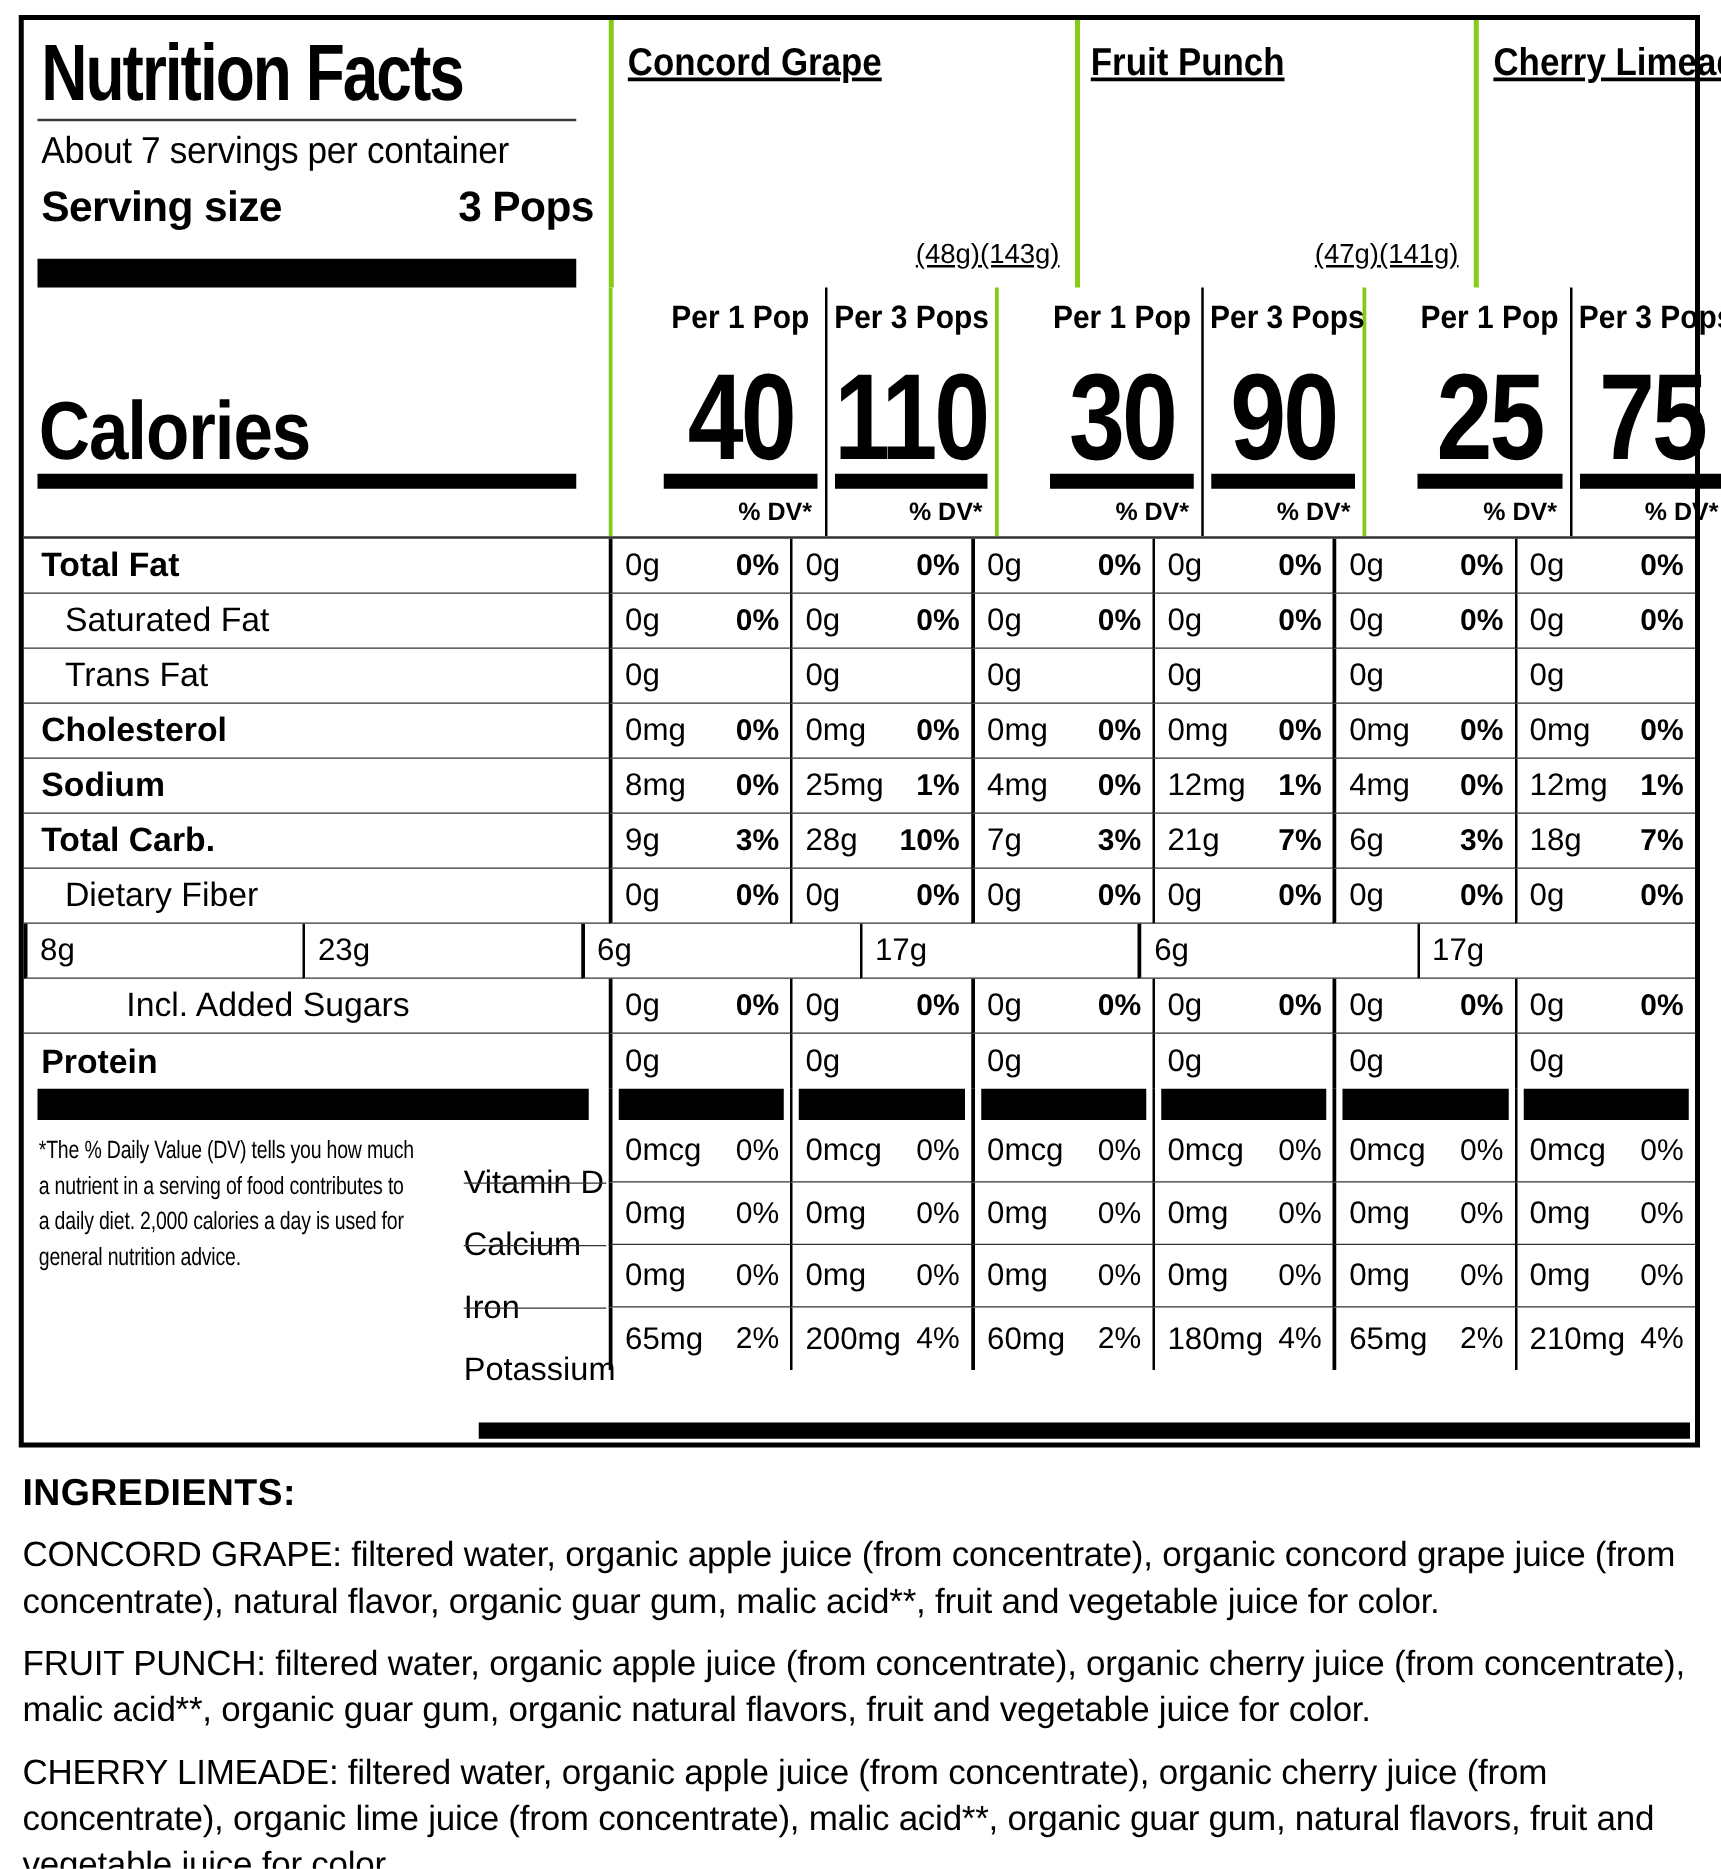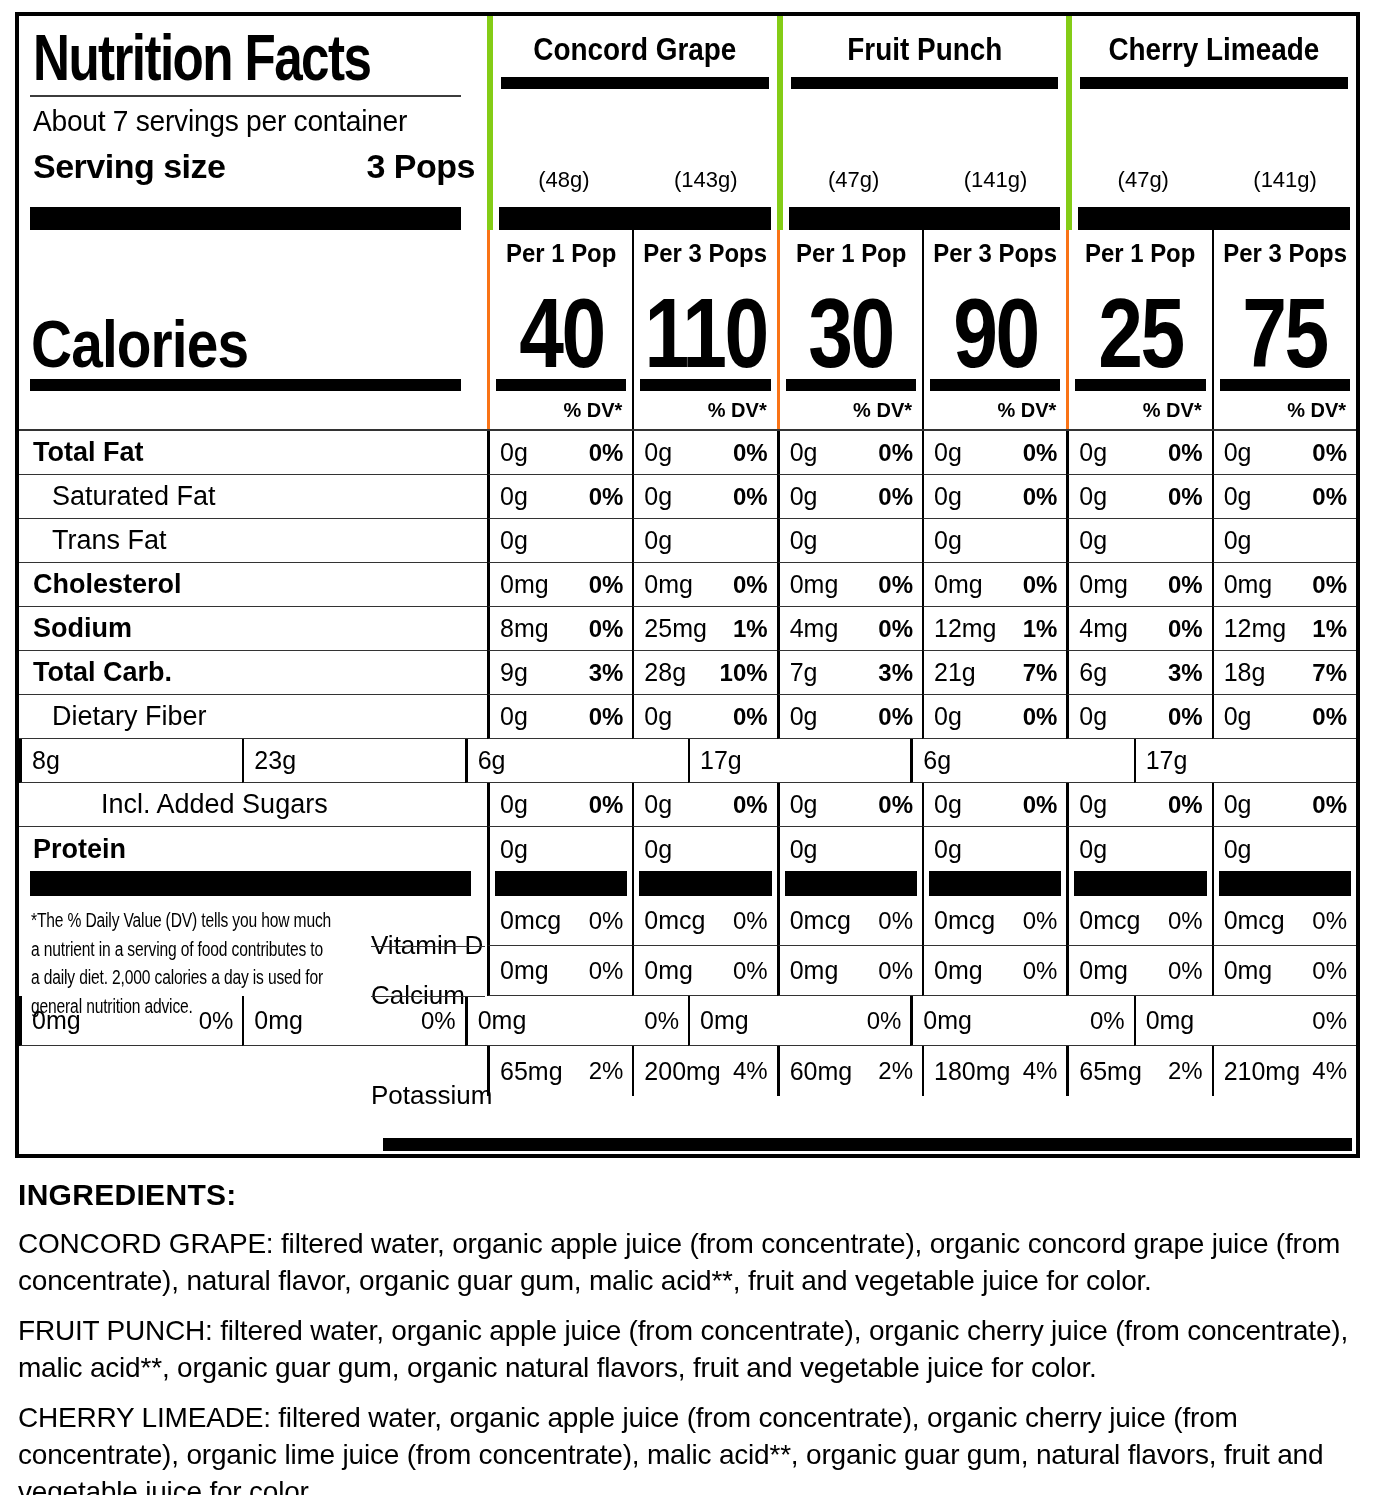--- a/index.html
+++ b/index.html
@@ -14,37 +14,37 @@
   }
   
   .hdr { height: 214px; display: flex; flex: none; }
   .hdr-left { width: 468px; flex: none; display: flex; flex-direction: column; padding: 10px 0 0 14px; }
   .title { font-weight: 700; font-size: 64px; line-height: 1.0; letter-spacing: -2px;
            transform: scaleX(0.80); transform-origin: left center; white-space: nowrap; }
   .title-rule { height: 2px; background: #3c3c3c; margin: 5px 26px 4px -3px; }
   .servings { font-size: 30px; white-space: nowrap; transform: scaleX(0.94); transform-origin: left center; margin-top: 3px; letter-spacing: -0.3px; }
   .serving-row { display: flex; justify-content: space-between; font-weight: 700; font-size: 34px; margin: 9px 12px 0 0; letter-spacing: -0.5px; align-items: center; }
   .hdr-bar { height: 23px; background: #000; margin: auto 26px 0 -3px; }
-  .flavor { flex: 1; border-left: 6px solid #84cc16; display: flex; flex-direction: column; padding-top: 16px; }
+  .flavor { flex: 1; border-left: 4px solid #84cc16; display: flex; flex-direction: row; padding-top: 16px; text-decoration: underline; }
   .flavor-name { text-align: center; font-weight: 700; font-size: 31px; white-space: nowrap;
                  transform: scaleX(0.9); transform-origin: center; }
   .fbar1 { height: 12px; background: #000; margin: 9px 8px 0; }
   .grams { display: flex; margin-top: auto; margin-bottom: 14px; }
   .gram { flex: 1; text-align: center; font-size: 22px; }
   .fbar2 { height: 23px; background: #000; margin: 0 6px; }
   
   .cal { height: 199px; display: flex; flex: none; }
   .cal-left { width: 468px; flex: none; display: flex; flex-direction: column; border-radius: 25px; }
   .cal-spacer { height: 34px; }
   .calories-word { flex: 1; display: flex; align-items: flex-end; padding-left: 14px;
                    font-weight: 700; font-size: 66px; line-height: 0.8; letter-spacing: -1px;
                    transform: scaleX(0.86); transform-origin: left bottom; white-space: nowrap; }
   .cal-left .cbar { height: 12px; background: #000; margin: 8px 26px 0 11px; }
   .dvrow { height: 38px; }
-  .calgroup { flex: 1; display: flex; border-left: 3px solid #f97316; }
+  .calgroup { flex: 1; display: flex; border-left: 3px solid #84cc16; padding-left: 35px; }
   .calcol { flex: 1; display: flex; flex-direction: column; min-width: 0; }
   .calcol.sub { border-left: 2px solid #000; }
   .perlabel { height: 34px; padding-top: 8px; text-align: center; font-weight: 700; font-size: 26px;
               white-space: nowrap; transform: scaleX(0.92); transform-origin: center top; }
   .bignum { flex: 1; display: flex; align-items: flex-end; justify-content: center;
             font-weight: 700; font-size: 98px; line-height: 0.78; letter-spacing: -3px; }
   .bignum span { display: block; transform: scaleX(0.82); transform-origin: center bottom; }
   .calcol .cbar { height: 12px; background: #000; margin: 8px 6px 0; }
   .dvlabel { height: 38px; display: flex; align-items: center; justify-content: flex-end;
              padding-right: 10px; font-weight: 700; font-size: 20px; }
@@ -571,20 +571,21 @@
           <span class="amt">0mg</span>
           <span class="pct">0%</span>
         </div>
         <div class="ncell gb">
           <span class="amt">0mg</span>
           <span class="pct">0%</span>
         </div>
       </div>
 
       <div class="mrow">
+        <div class="mlabel">Iron</div>
         <div class="ncell ga">
           <span class="amt">0mg</span>
           <span class="pct">0%</span>
         </div>
         <div class="ncell gb">
           <span class="amt">0mg</span>
           <span class="pct">0%</span>
         </div>
         <div class="ncell ga">
           <span class="amt">0mg</span>

